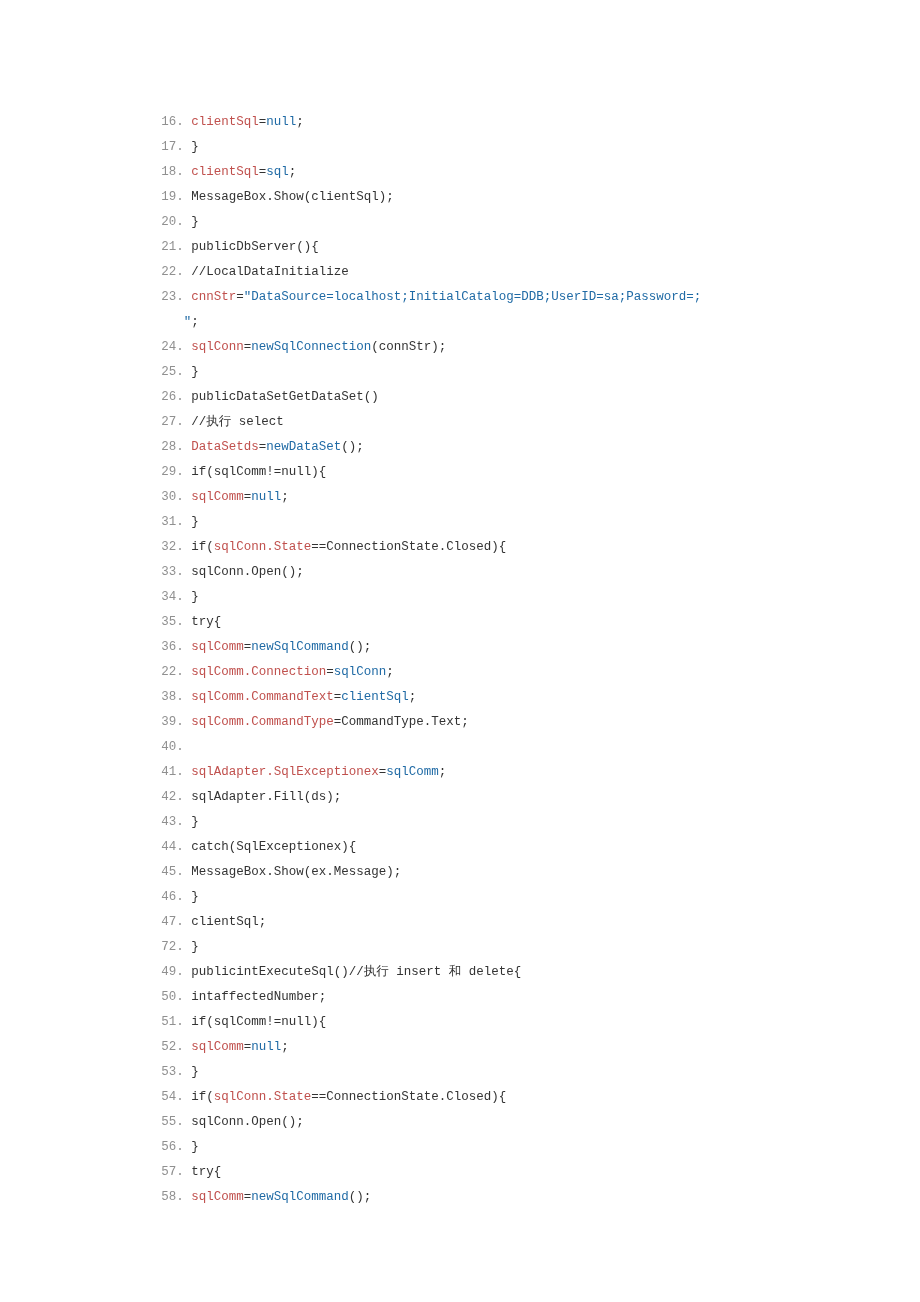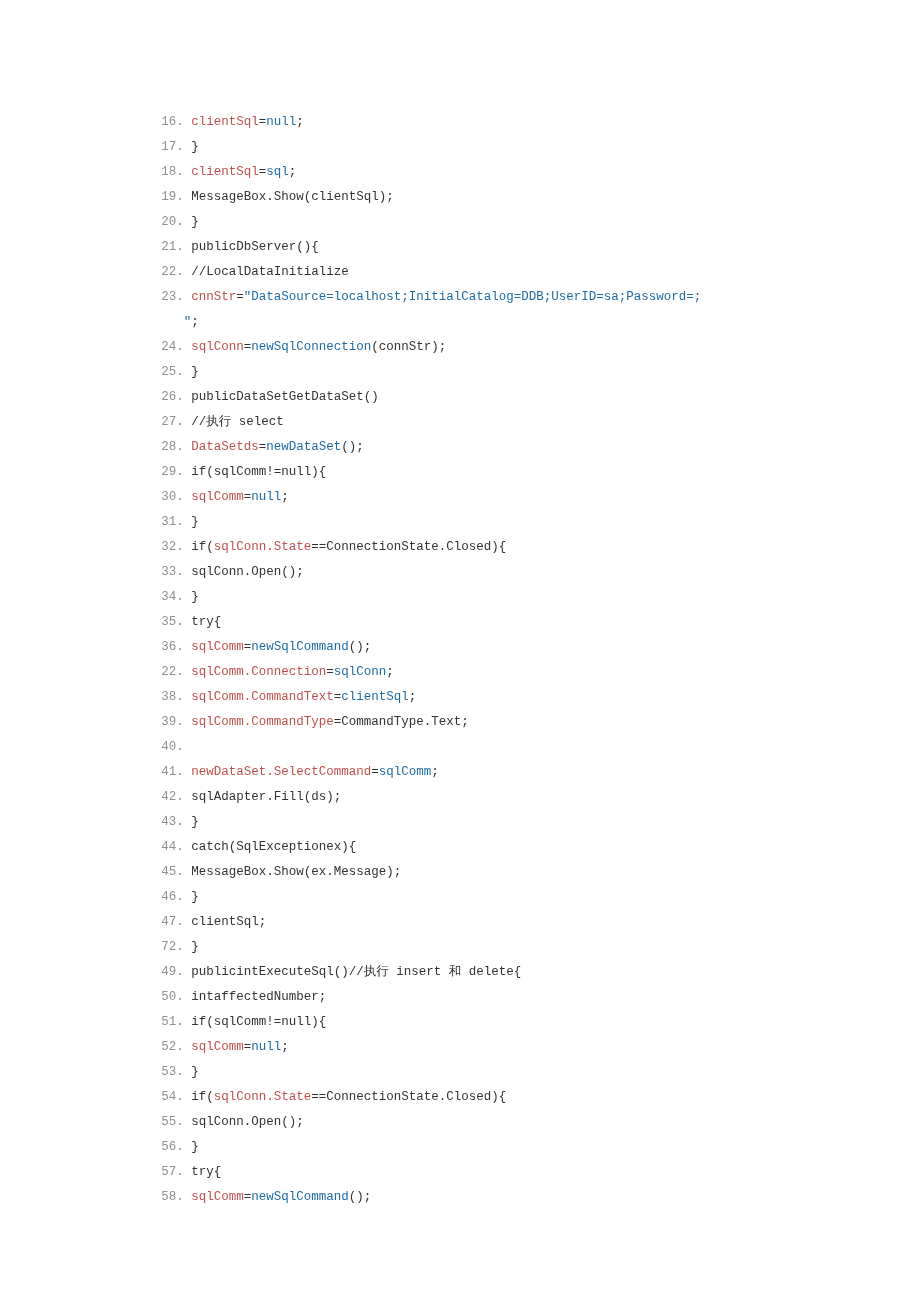--- a/index.html
+++ b/index.html
@@ -152,21 +152,21 @@
       <span class="dot">.</span>
       <span class="code"><span class="red">sqlComm.CommandType</span><span>=CommandType.Text;</span></span>
     </div>
     <div class="line">
       <span class="lineno">40</span>
       <span class="dot">.</span>
     </div>
     <div class="line">
       <span class="lineno">41</span>
       <span class="dot">.</span>
-      <span class="code"><span class="red">newDataSet.SelectCommand</span><span>=</span><span class="blue">sqlComm</span><span>;</span></span>
+      <span class="code"><span class="red">sqlAdapter.SqlExceptionex</span><span>=</span><span class="blue">sqlComm</span><span>;</span></span>
     </div>
     <div class="line">
       <span class="lineno">42</span>
       <span class="dot">.</span>
       <span class="code"><span>sqlAdapter.Fill(ds);</span></span>
     </div>
     <div class="line">
       <span class="lineno">43</span>
       <span class="dot">.</span>
       <span class="code"><span>}</span></span>

